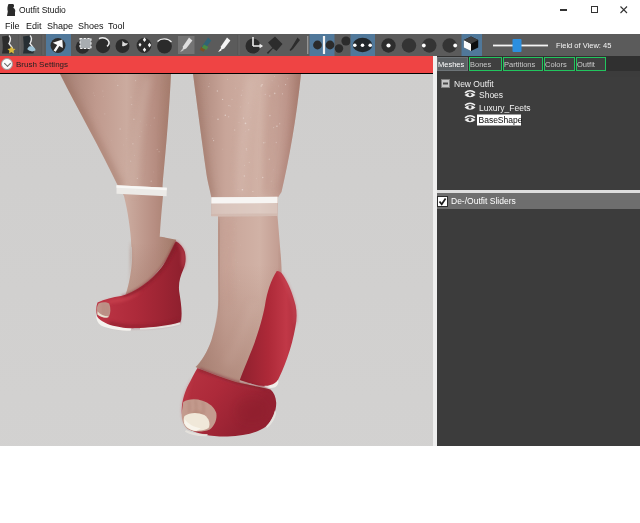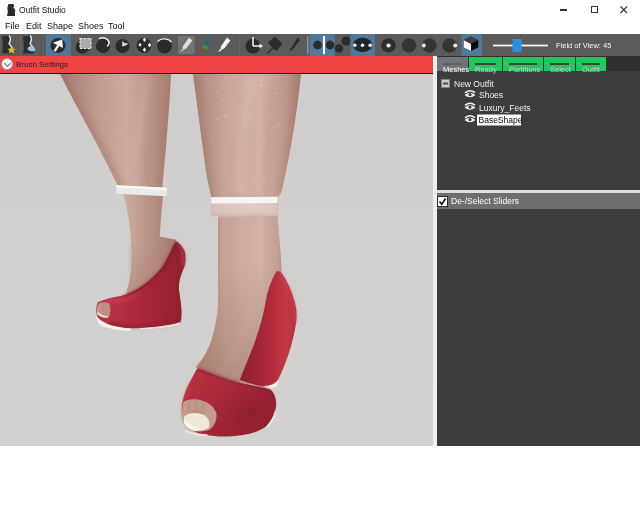--- a/index.html
+++ b/index.html
@@ -12,21 +12,21 @@
 #toolbar{position:absolute;left:0;top:34px;width:640px;height:22px;background:#5b5b5b}
 #fov{position:absolute;left:556px;top:6.5px;font-size:7.5px;color:#f5f5f5}
 #brushbar{position:absolute;left:0;top:56px;width:434px;height:18px;background:#ef4444;border-bottom:1px solid #000000}
 #brushbar .txt{position:absolute;left:16px;top:4px;font-size:8px;color:#222}
 #brushbar .circ{position:absolute;left:1px;top:2px;width:12px;height:12px;border:1px solid #9a9a9a;border-radius:50%;background:#fbfbfb}
 #brushbar .chev{position:absolute;left:5px;top:5px;width:5px;height:5px;border-left:1.2px solid #666;border-bottom:1.2px solid #666;transform:rotate(-45deg)}
 #viewport{position:absolute;left:0;top:74px;width:434px;height:432px}
 #splitter{position:absolute;left:433px;top:56px;width:4px;height:450px;background:#efefef}
 #sidebar{position:absolute;left:437px;top:71px;width:203px;height:435px;background:#3c3c3c}
 #tabbar{position:absolute;left:437px;top:56px;width:203px;height:15px;background:#303030}
-.tab{position:absolute;top:1px;height:14px;background:#3f3f3f;border:6px solid #22c55e;color:#c9c9c9;font-size:7.5px;text-align:center;line-height:13px}
+.tab{position:absolute;top:1px;height:14px;background:#3f3f3f;border:1px solid #22c55e;color:#c9c9c9;font-size:7.5px;line-height:13px}
 .tab.active{background:#5b6063;color:#fff;border-color:#6e7478}
 #tree{position:absolute;left:437px;top:77px;width:203px;height:119px;background:#3d3d3d}
 #psep{position:absolute;left:437px;top:190px;width:203px;height:3px;background:#dedede}
 #selhdr{position:absolute;left:437px;top:193px;width:203px;height:16px;background:#6e6e6e;color:#fff;font-size:8.5px}
 #selhdr .txt{position:absolute;left:14px;top:3px}
 #statusbar{position:absolute;left:0;top:506px;width:640px;height:13px;background:#f0efee;border-top:1px solid #dcdbda;font-size:8.5px;color:#222}
 #statusbar .seg1{position:absolute;left:283px;top:1px;width:1px;height:12px;background:#d8d7d6}
 #statusbar .seg2{position:absolute;left:553px;top:1px;width:1px;height:12px;background:#d8d7d6}
 #bottomstrip{position:absolute;left:0;top:519px;width:640px;height:4px;background:#1a1a1a}
 </style>
@@ -350,23 +350,23 @@
       <circle cx="240.2" cy="245.0" r="0.4" opacity="0.18"></circle>
       <circle cx="239.6" cy="280.8" r="0.4" opacity="0.18"></circle>
       <circle cx="235.1" cy="260.0" r="0.4" opacity="0.18"></circle>
       <circle cx="228.7" cy="247.8" r="0.4" opacity="0.18"></circle>
     </g>
   </svg>
   <div id="splitter"></div>
   <div id="sidebar"></div>
   <div id="tabbar">
     <div class="tab active" style="left:0px;width:31px">Meshes</div>
-    <div class="tab" style="left:32px;width:33px">Ready</div>
+    <div class="tab" style="left:32px;width:33px">Bones</div>
     <div class="tab" style="left:66px;width:40px">Partitions</div>
-    <div class="tab" style="left:107px;width:31px">Select</div>
+    <div class="tab" style="left:107px;width:31px">Colors</div>
     <div class="tab" style="left:139px;width:30px">Outfit</div>
   </div>
   <div id="tree">
     <svg width="203" height="119" viewBox="0 0 203 119">
       <rect x="4.5" y="2.5" width="8" height="8" fill="#c8c8c8" stroke="#808080"></rect>
       <rect x="6" y="5.5" width="5" height="2" fill="#4a4a4a"></rect>
       <text x="17" y="10" font-size="8.5" fill="#ededed">New Outfit</text>
       <g fill="#f2f2f2">
         <path d="M27.5,18 q5.5,-4.6 11,0 q-5.5,4.6 -11,0 Z" fill="#f0f0f0"></path>
           <circle cx="33" cy="17.6" r="1.6" fill="#3b3b3b"></circle>
@@ -383,18 +383,18 @@
         <text x="41.5" y="46" font-size="8.5" fill="#0a0a0a">BaseShape</text>
       </g>
     </svg>
   </div>
   <div id="psep"></div>
   <div id="selhdr">
     <svg style="position:absolute;left:0px;top:3px" width="12" height="12">
         <rect x="0.5" y="0.5" width="10" height="10" fill="#fff" stroke="#2b2b2b"></rect>
         <path d="M2.5,5.5 l2.2,2.7 L8.6,2.6" stroke="#1d1d1d" stroke-width="1.8" fill="none"></path>
       </svg>
-    <div class="txt">De-/Select Sliders</div>
+    <div class="txt">De-/Outfit Sliders</div>
   </div>
   <div id="bottomstrip">
       <div style="position:absolute;left:0;top:0;width:13px;height:4px;background:#8f8f8f"></div>
     </div>
 </div>
 
 </body></html>

